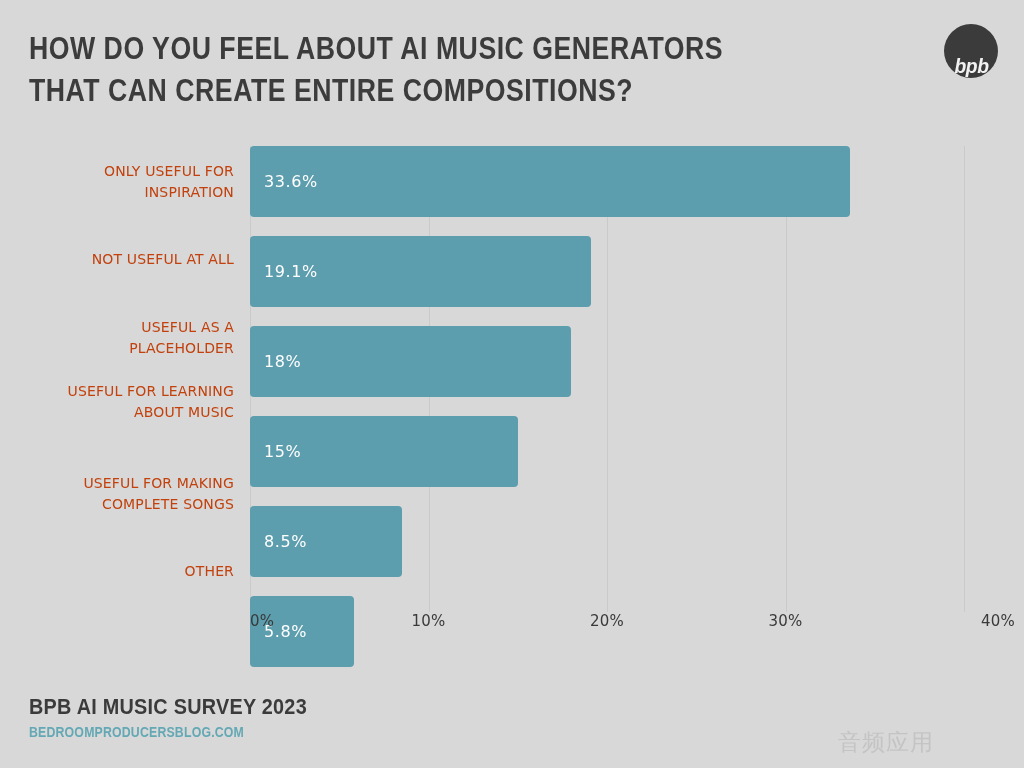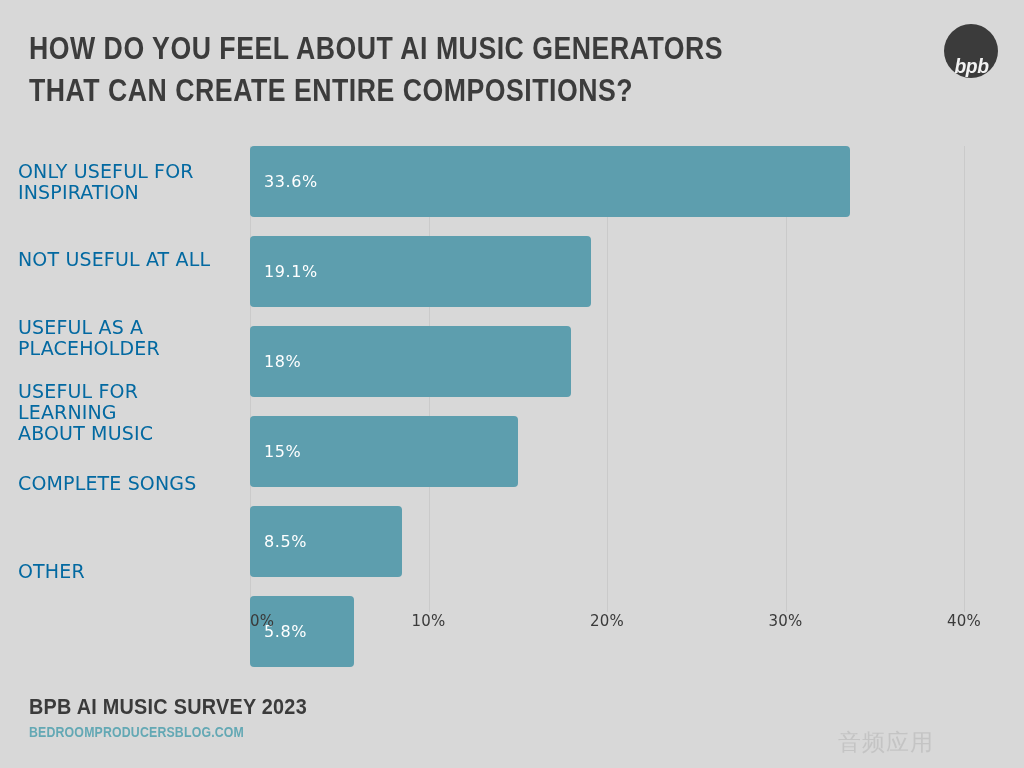--- a/index.html
+++ b/index.html
@@ -134,24 +134,24 @@
     position: absolute;
     left: 18px;
     top: 6px;
     width: 216px;
     height: 466px;
   }
   .ylabel {
     position: absolute;
     right: 0;
     width: 216px;
-    text-align: left;
-    color: #0369a1;
+    text-align: right;
+    color: #c2410c;
     font-family: "DejaVu Sans", sans-serif;
-    font-size: 19px;
+    font-size: 14px;
     line-height: 21px;
     letter-spacing: 0.15px;
     text-transform: uppercase;
   }
 
   .xaxis {
     position: absolute;
     left: 250px;
     top: 612px;
     width: 714px;
@@ -229,20 +229,21 @@
         </div>
         <div class="ylabel" style="top: 170.5px;">
           <div>USEFUL AS A</div>
           <div>PLACEHOLDER</div>
         </div>
         <div class="ylabel" style="top: 235px;">
           <div>USEFUL FOR LEARNING</div>
           <div>ABOUT MUSIC</div>
         </div>
         <div class="ylabel" style="top: 326.5px;">
+          <div>USEFUL FOR MAKING</div>
           <div>COMPLETE SONGS</div>
         </div>
         <div class="ylabel" style="top: 415px;">
           <div>OTHER</div>
         </div>
       </div>
     <div class="plot">
       <div class="gridlines">
           <div class="gridline" style="left: 0px;"></div>
           <div class="gridline" style="left: 178.5px;"></div>
@@ -283,20 +284,20 @@
           </div>
         </div>
     </div>
   </div>
 
   <div class="xaxis">
       <div class="xtick first" style="left: 0px;">0%</div>
       <div class="xtick" style="left: 178.5px;">10%</div>
       <div class="xtick" style="left: 357px;">20%</div>
       <div class="xtick" style="left: 535.5px;">30%</div>
-      <div class="xtick" style="left: 714px;">40%</div>
+      <div class="xtick" style="left: 748px;">40%</div>
     </div>
 
   <div class="footer-title">BPB AI Music Survey 2023</div>
   <div class="footer-url">bedroomproducersblog.com</div>
   <div class="watermark">音频应用</div>
 
 </div>
 
 </body></html>

